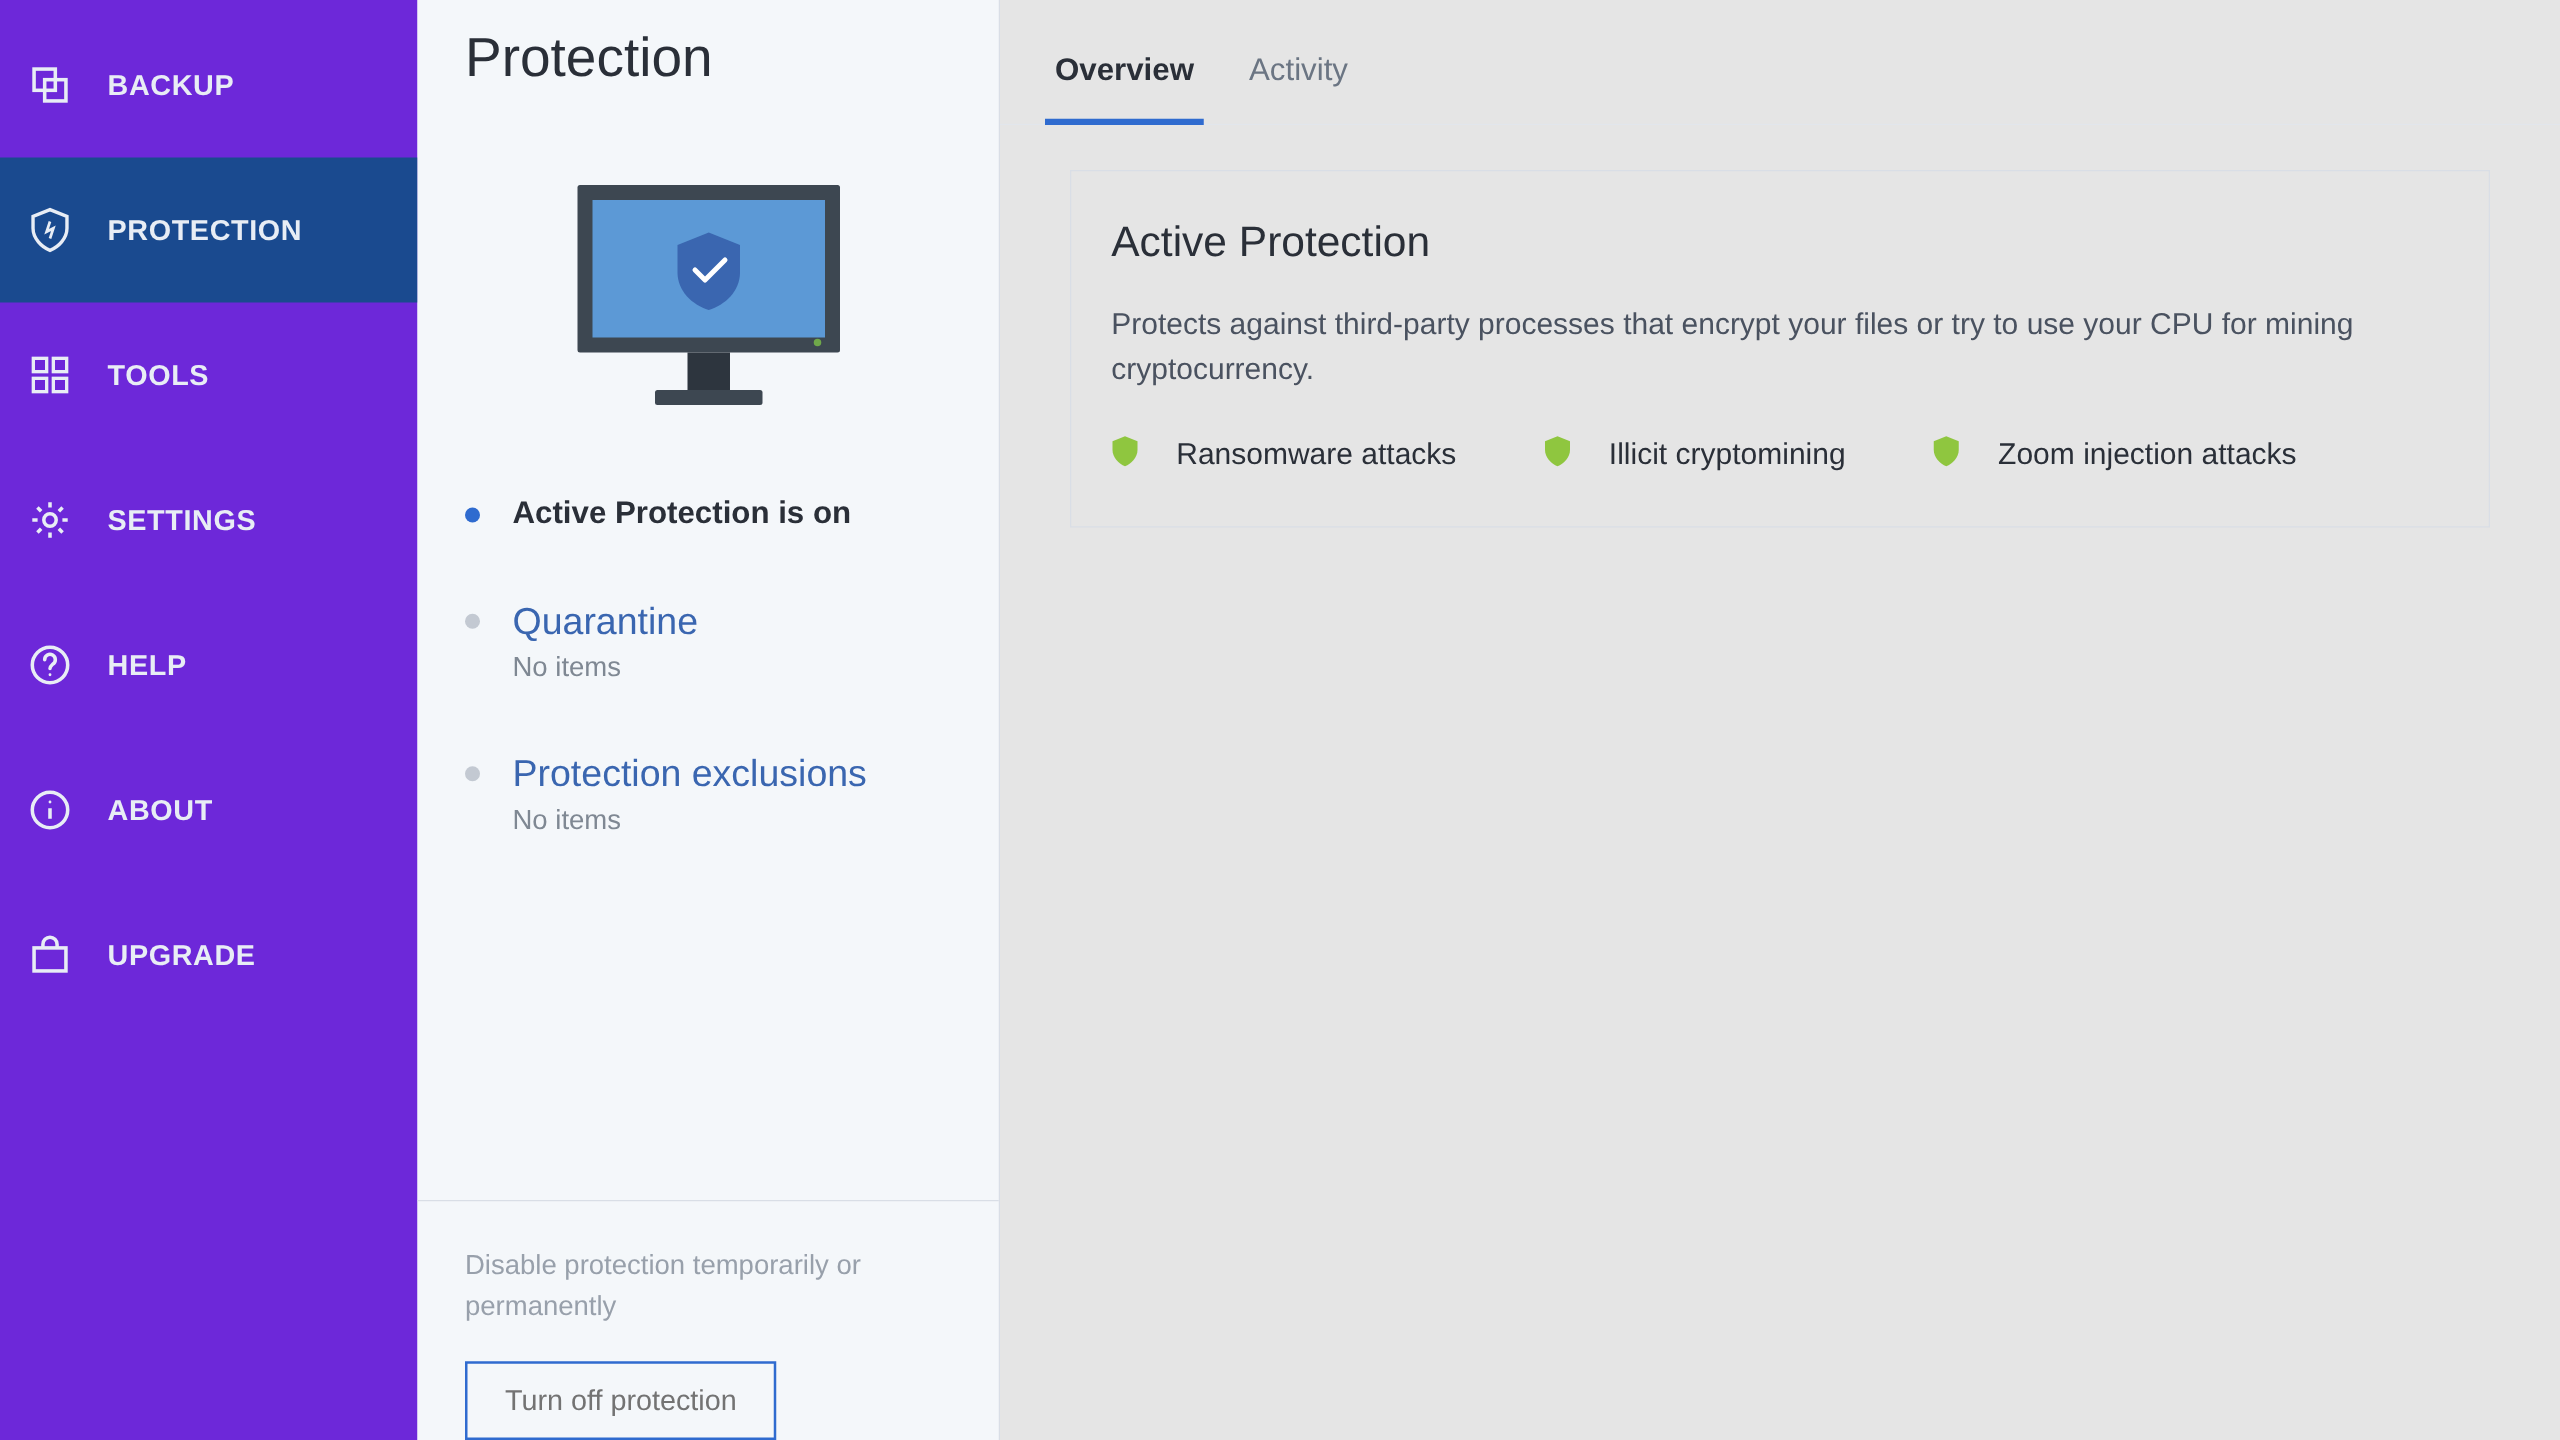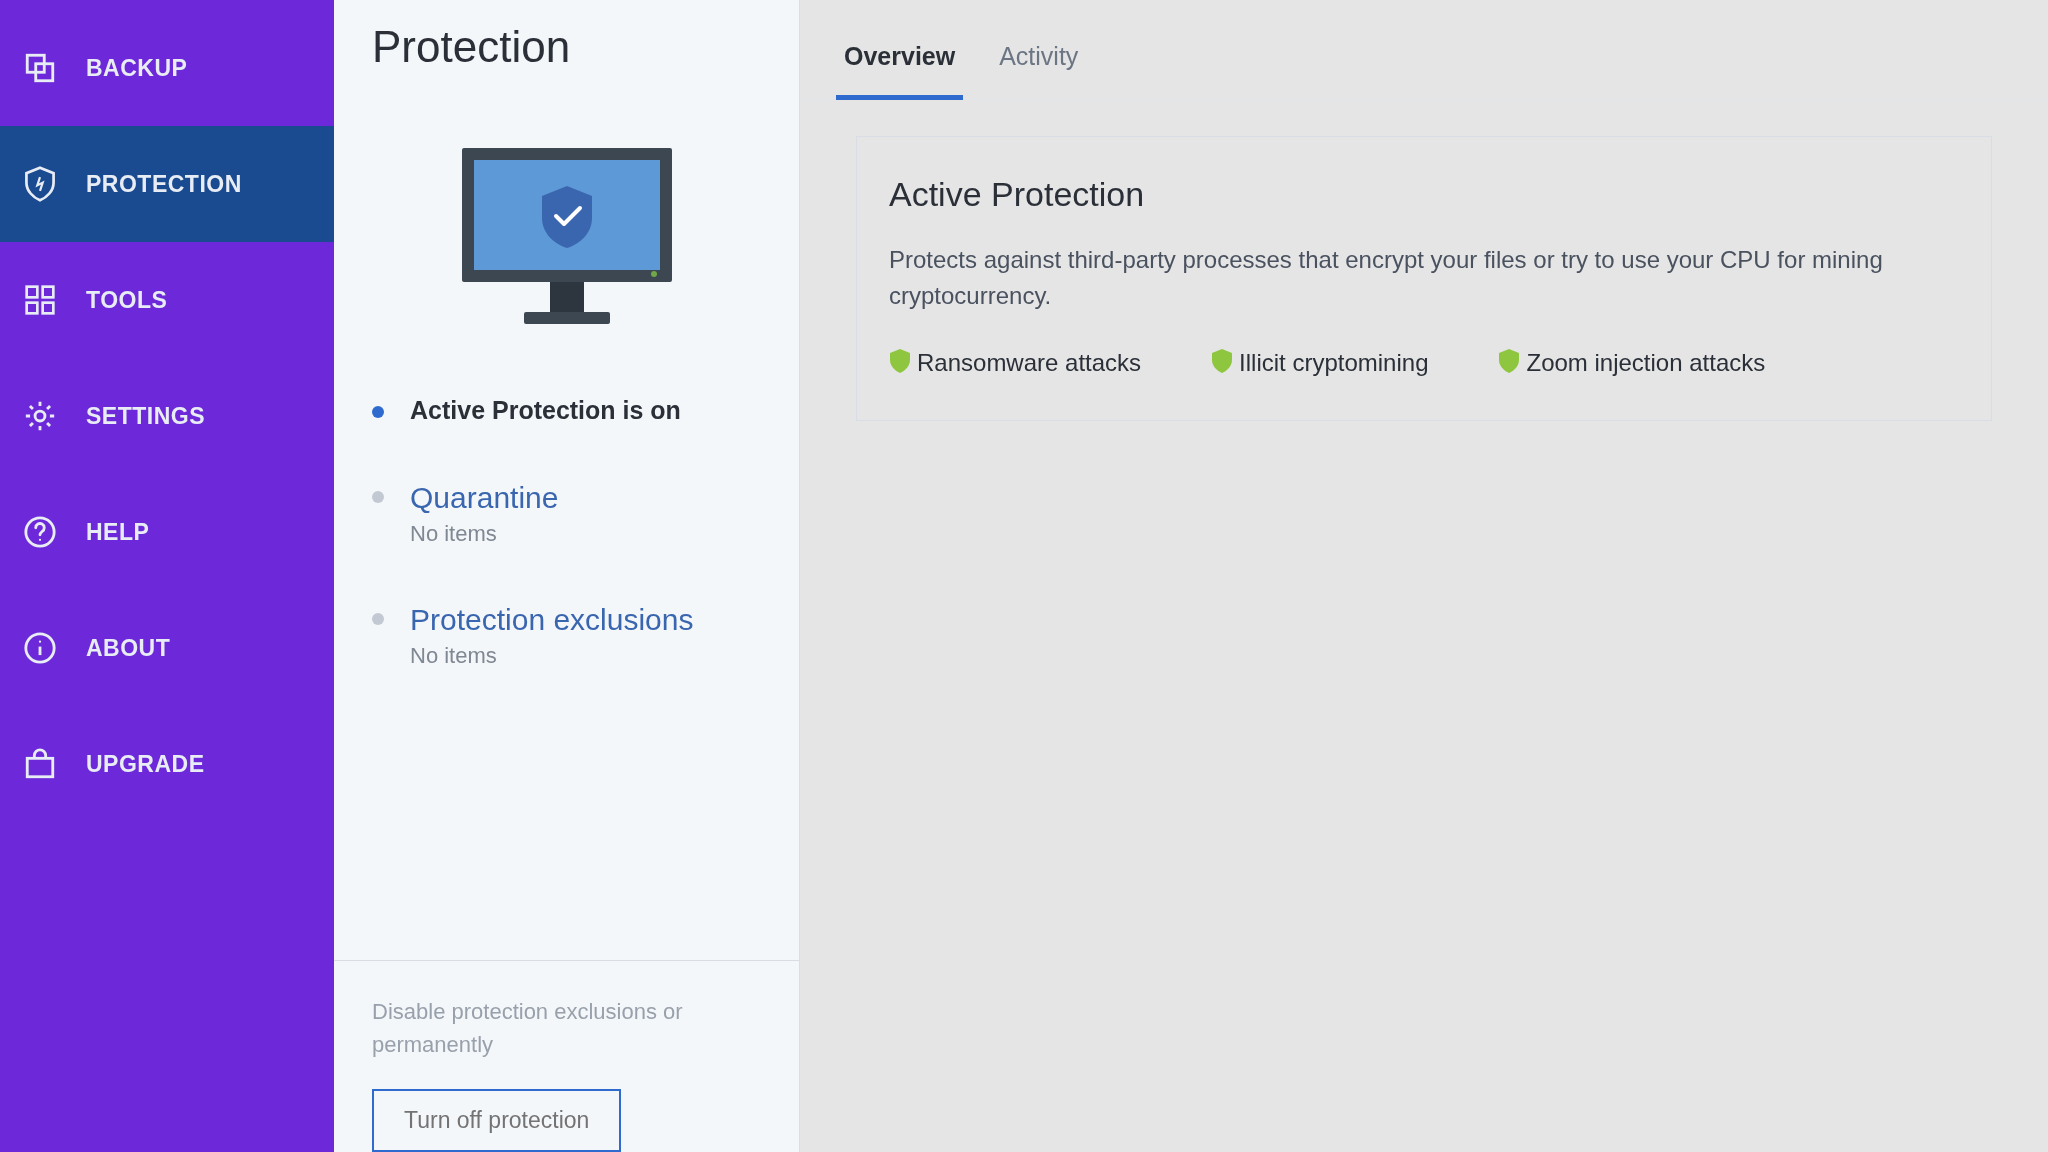--- a/index.html
+++ b/index.html
@@ -175,21 +175,21 @@
       margin-bottom: 34px;
       max-width: 1020px;
     }
     .threat-row {
       display: flex;
       gap: 70px;
     }
     .threat {
       display: flex;
       align-items: center;
-      gap: 6px;
+      gap: 30px;
     }
     .threat-label {
       font-size: 24px;
       color: #2a2f38;
     }
     .spacer { flex: 1; }
   </style>
 </head>
 <body>
 
@@ -306,21 +306,21 @@
       <div class="status-text-block">
         <span class="status-link">Protection exclusions</span>
         <span class="status-subtext">No items</span>
       </div>
     </div>
   </div>
 
   <div class="spacer"></div>
 
   <div class="disable-area">
-    <div class="disable-desc">Disable protection exclusions or permanently</div>
+    <div class="disable-desc">Disable protection temporarily or permanently</div>
     <button class="turn-off-btn">Turn off protection</button>
   </div>
 </div>
 
 <div class="main-content">
   <div class="tab-bar">
     <div class="tab active">Overview</div>
     <div class="tab">Activity</div>
   </div>
 

